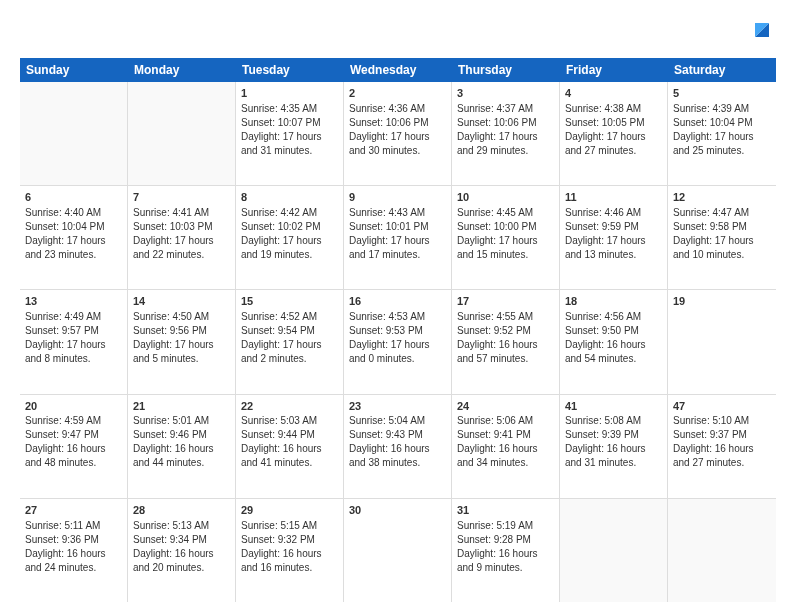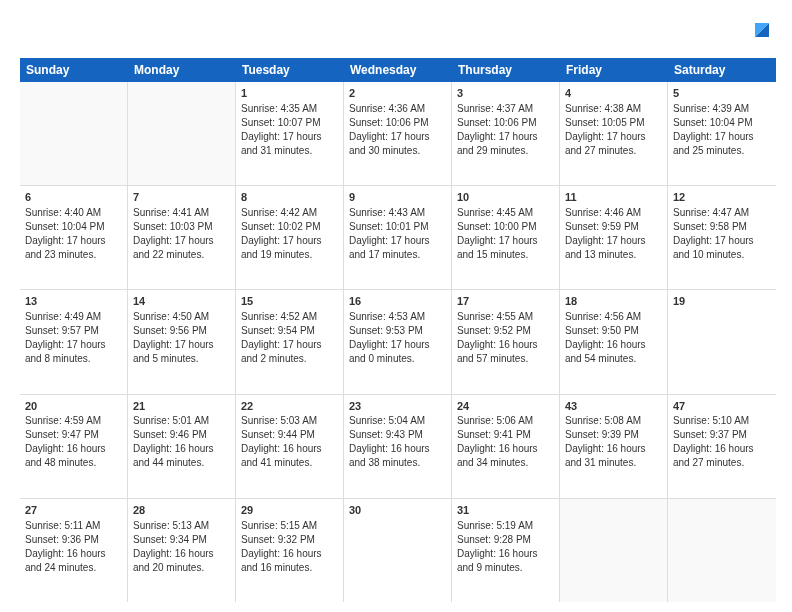--- a/index.html
+++ b/index.html
@@ -243,21 +243,21 @@
           </div>
           <div class="cal-cell">
             <span class="day-num">23</span>
             <div class="cell-info">Sunrise: 5:04 AM<br>Sunset: 9:43 PM<br>Daylight: 16 hours and 38 minutes.</div>
           </div>
           <div class="cal-cell">
             <span class="day-num">24</span>
             <div class="cell-info">Sunrise: 5:06 AM<br>Sunset: 9:41 PM<br>Daylight: 16 hours and 34 minutes.</div>
           </div>
           <div class="cal-cell">
-            <span class="day-num">43</span>
+            <span class="day-num">41</span>
             <div class="cell-info">Sunrise: 5:08 AM<br>Sunset: 9:39 PM<br>Daylight: 16 hours and 31 minutes.</div>
           </div>
           <div class="cal-cell">
             <span class="day-num">47</span>
             <div class="cell-info">Sunrise: 5:10 AM<br>Sunset: 9:37 PM<br>Daylight: 16 hours and 27 minutes.</div>
           </div>
         </div>
         <div class="cal-row">
           <div class="cal-cell">
             <span class="day-num">27</span>

